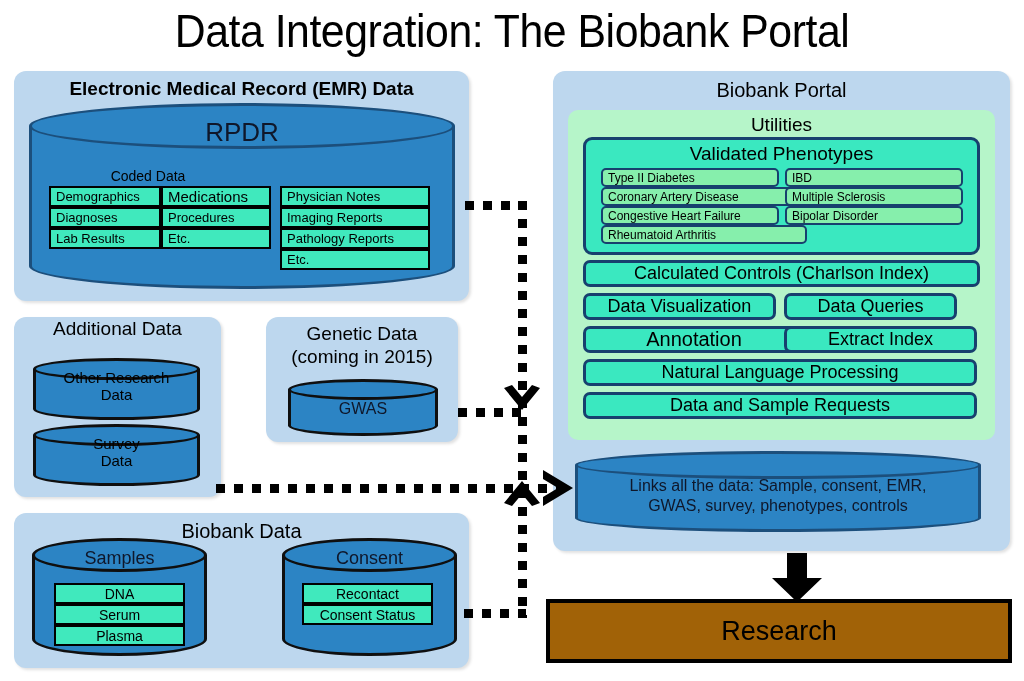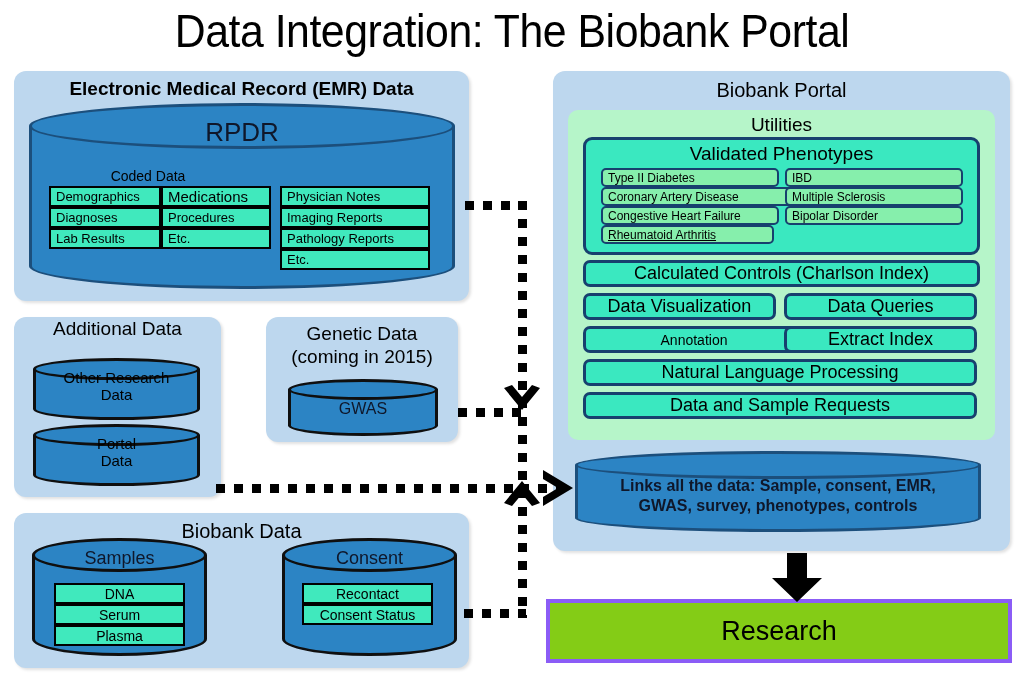--- a/index.html
+++ b/index.html
@@ -93,22 +93,22 @@
   .vp-box {
     position: absolute;
     background: #3ae8c0;
     border: 3px solid #17406e;
     border-radius: 9px;
   }
 
   
   .research {
     position: absolute;
-    background: #84cc16;
-    border: 4px solid #8b5cf6;
+    background: #a16207;
+    border: 4px solid #000000;
   }
   .research span {
     display:block; width:100%; text-align:center; color:#000;
   }
 
   
   .dot-h {
     position: absolute; height: 9px;
     background-image: repeating-linear-gradient(to right, #000 0 9px, transparent 9px 18px);
   }
@@ -165,21 +165,21 @@
     <span>Other Research</span><br>
     <span>Data</span>
   </div>
 
   <div class="cyl" style="left:33px; top:424px; width:167px; height:62px;">
     <div class="cyl-bot" style="bottom:0; height:22px;"></div>
     <div class="cyl-body" style="top:11px; bottom:11px;"></div>
     <div class="cyl-top" style="top:0; height:22px;"></div>
   </div>
   <div class="small-label" style="left:33px; top:435px; width:167px; font-size:15px; line-height:17px;">
-    <span>Portal</span><br>
+    <span>Survey</span><br>
     <span>Data</span>
   </div>
 
   <div class="panel" style="left:266px; top:317px; width:192px; height:125px;">
     <div class="panel-title" style="top:5px; font-size:19px; line-height:23px;">Genetic Data</div>
     <div class="panel-title" style="top:28px; font-size:19px; line-height:23px;">(coming in 2015)</div>
   </div>
 
   <div class="cyl" style="left:288px; top:379px; width:150px; height:57px;">
     <div class="cyl-bot" style="bottom:0; height:21px;"></div>
@@ -219,38 +219,38 @@
     <div class="panel-title" style="top:3px; font-size:19px; line-height:24px;">Utilities</div>
   </div>
 
   <div class="vp-box" style="left:583px; top:137px; width:397px; height:118px;">
     <div class="panel-title" style="top:2px; font-size:19px; line-height:24px;">Validated  Phenotypes</div>
   </div>
 
   <div class="pill navy-thin left-text" style="left:601px; top:168px; width:178px; height:19px; font-size:12px;">Type II Diabetes</div>
   <div class="pill navy-thin left-text" style="left:601px; top:187px; width:200px; height:19px; font-size:12px;">Coronary Artery Disease</div>
   <div class="pill navy-thin left-text" style="left:601px; top:206px; width:178px; height:19px; font-size:12px;">Congestive Heart Failure</div>
-  <div class="pill navy-thin left-text" style="left:601px; top:225px; width:173px; height:19px; font-size:12px;text-decoration:underline;">Rheumatoid Arthritis</div>
+  <div class="pill navy-thin left-text" style="left:601px; top:225px; width:206px; height:19px; font-size:12px;">Rheumatoid Arthritis</div>
 
   <div class="pill navy-thin left-text" style="left:785px; top:168px; width:178px; height:19px; font-size:12px;">IBD</div>
   <div class="pill navy-thin left-text" style="left:785px; top:187px; width:178px; height:19px; font-size:12px;">Multiple Sclerosis</div>
   <div class="pill navy-thin left-text" style="left:785px; top:206px; width:178px; height:19px; font-size:12px;">Bipolar Disorder</div>
 
   <div class="pill navy center-text" style="left:583px; top:260px; width:397px; height:27px; font-size:18px;">Calculated Controls (Charlson Index)</div>
 
   <div class="pill navy center-text" style="left:583px; top:293px; width:193px; height:27px; font-size:18px;">Data Visualization</div>
-  <div class="pill navy center-text" style="left:784px; top:293px; width:193px; height:27px; font-size:18px;">Data Queries</div>
-
-  <div class="pill navy center-text" style="left:583px; top:326px; width:222px; height:27px; font-size:14px;">Annotation</div>
+  <div class="pill navy center-text" style="left:784px; top:293px; width:173px; height:27px; font-size:18px;">Data Queries</div>
+
+  <div class="pill navy center-text" style="left:583px; top:326px; width:222px; height:27px; font-size:20px;">Annotation</div>
   <div class="pill navy center-text" style="left:784px; top:326px; width:193px; height:27px; font-size:18px;">Extract Index</div>
 
   <div class="pill navy center-text" style="left:583px; top:359px; width:394px; height:27px; font-size:18px;">Natural Language Processing</div>
   <div class="pill navy center-text" style="left:583px; top:392px; width:394px; height:27px; font-size:18px;">Data and Sample Requests</div>
 
-  <div class="cyl blue-stroke" style="left:575px; top:451px; width:406px; height:81px;font-weight:bold;">
+  <div class="cyl blue-stroke" style="left:575px; top:451px; width:406px; height:81px;">
     <div class="cyl-bot" style="bottom:0; height:28px;"></div>
     <div class="cyl-body" style="top:14px; bottom:14px;"></div>
     <div class="cyl-top" style="top:0; height:28px;"></div>
     <div class="cyl-label" style="top:25px; font-size:16px; line-height:20px;">
       <span>Links all the data: Sample, consent, EMR,</span><br>
       <span>GWAS, survey, phenotypes, controls</span>
     </div>
   </div>
 
   <div class="research" style="left:546px; top:599px; width:466px; height:64px;">

